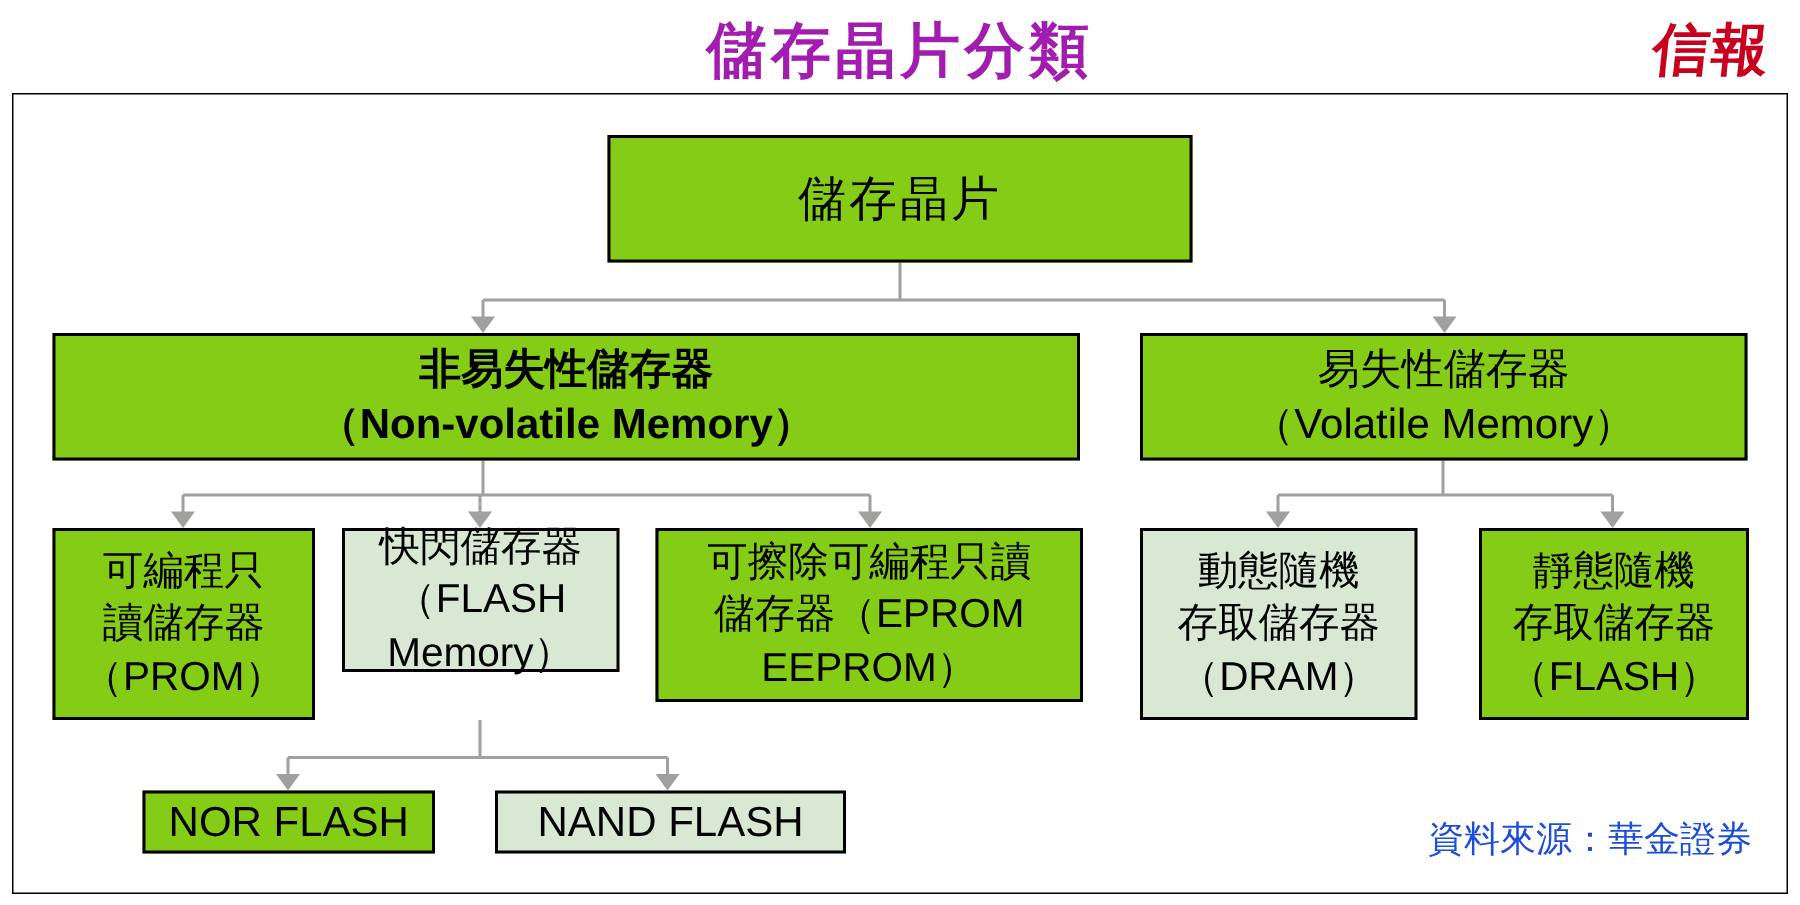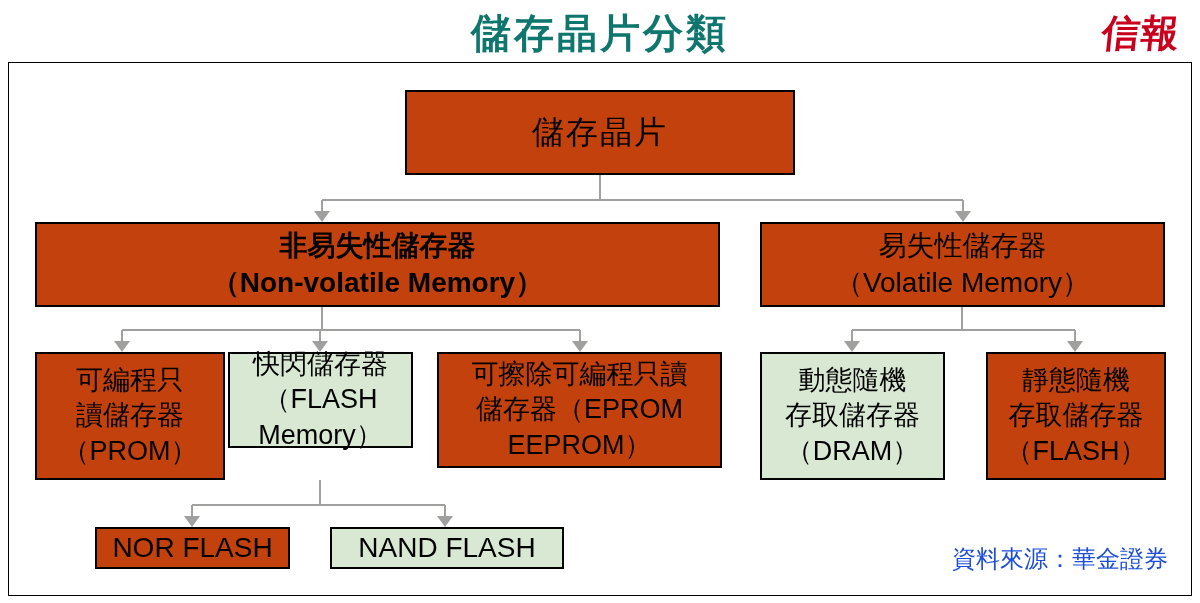--- a/index.html
+++ b/index.html
@@ -15,21 +15,21 @@
   }
 
   .title {
     position: absolute;
     top: 6px; left: 0;
     width: 100%;
     text-align: center;
     font-size: 40px;
     font-weight: 700;
     letter-spacing: 3px;
-    color: #0f766e;
+    color: #a21caf;
   }
 
   .logo {
     position: absolute;
     top: 8px; right: 20px;
     font-family: "Liberation Serif", serif;
     font-size: 38px;
     font-weight: 700;
     color: #c8001e;
     transform: skewX(-6deg);
@@ -46,21 +46,21 @@
   .connectors {
     position: absolute;
     left: 0; top: 0;
     width: 1200px; height: 603px;
     pointer-events: none;
   }
 
   .node {
     position: absolute;
     border: 2px solid #000;
-    background: #c2410c;
+    background: #84cc16;
     display: flex;
     flex-direction: column;
     align-items: center;
     justify-content: center;
     text-align: center;
     line-height: 1.3;
     color: #000;
   }
   .node.green { background: #d9e8d2; }
 
@@ -116,21 +116,21 @@
   <div class="node fs28" style="left:35px;top:222px;width:685px;height:85px;font-weight:bold;">
     <div>非易失性儲存器</div>
     <div>（Non-volatile Memory）</div>
   </div>
 
   <div class="node fs28" style="left:760px;top:222px;width:405px;height:85px;">
     <div>易失性儲存器</div>
     <div>（Volatile Memory）</div>
   </div>
 
-  <div class="node fs27" style="left:35px;top:352px;width:190px;height:128px;">
+  <div class="node fs27" style="left:35px;top:352px;width:175px;height:128px;">
     <div>可編程只</div>
     <div>讀儲存器</div>
     <div>（PROM）</div>
   </div>
 
   <div class="node green fs27" style="left:228px;top:352px;width:185px;height:96px;">
     <div>快閃儲存器</div>
     <div>（FLASH</div>
     <div>Memory）</div>
   </div>

